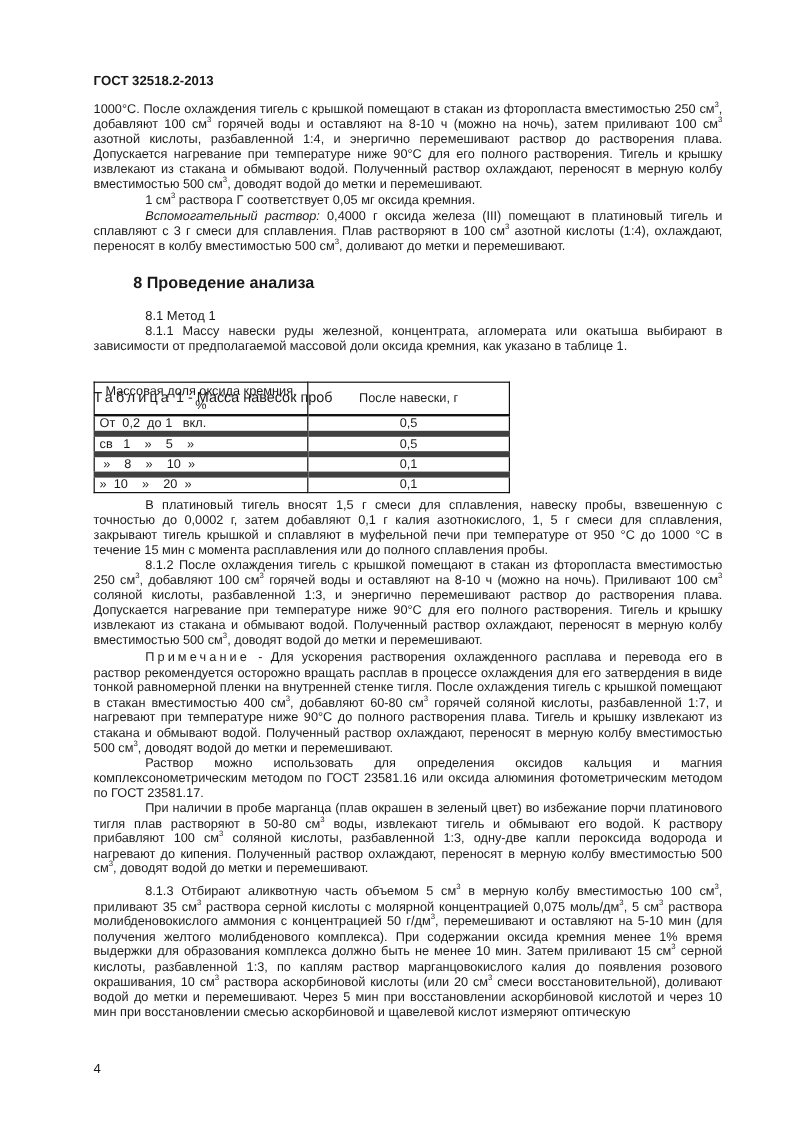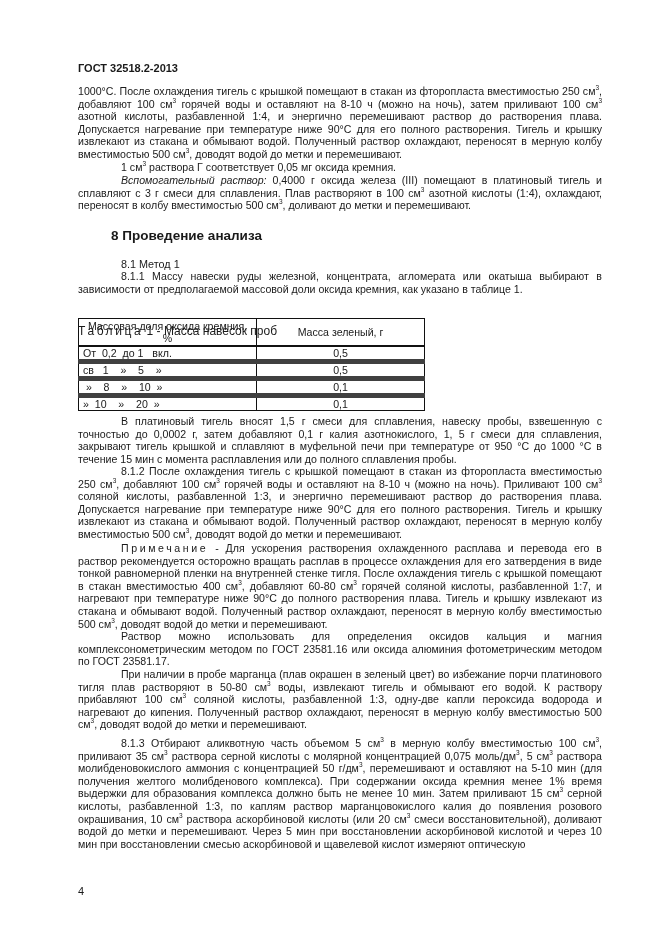--- a/index.html
+++ b/index.html
@@ -42,21 +42,21 @@
 <div class="cap"><span class="sp">Таблица</span><span> 1 - Масса навесок проб</span></div>
 
 <table class="t">
   <colgroup>
       <col class="c1">
       <col>
     </colgroup>
   <tbody>
       <tr>
     <th>Массовая доля оксида кремния, %</th>
-    <th>Масса зеленый, г</th>
+    <th>После навески, г</th>
   </tr>
   <tr class="first">
     <td style="white-space:pre">От  0,2  до 1   вкл.</td>
     <td class="v">0,5</td>
   </tr>
   <tr class="r">
     <td style="white-space:pre">св   1    »    5    »</td>
     <td class="v">0,5</td>
   </tr>
   <tr class="r">

